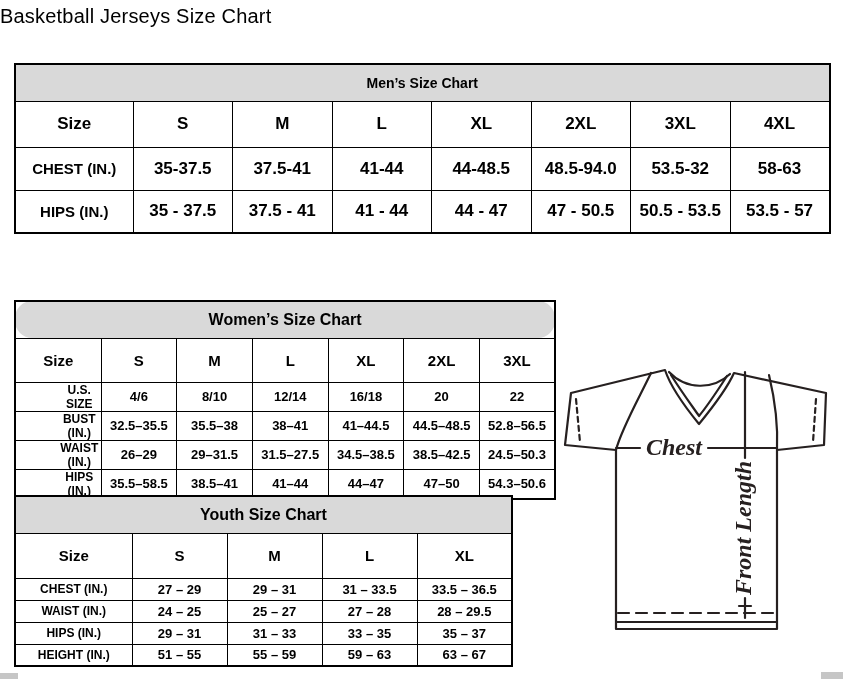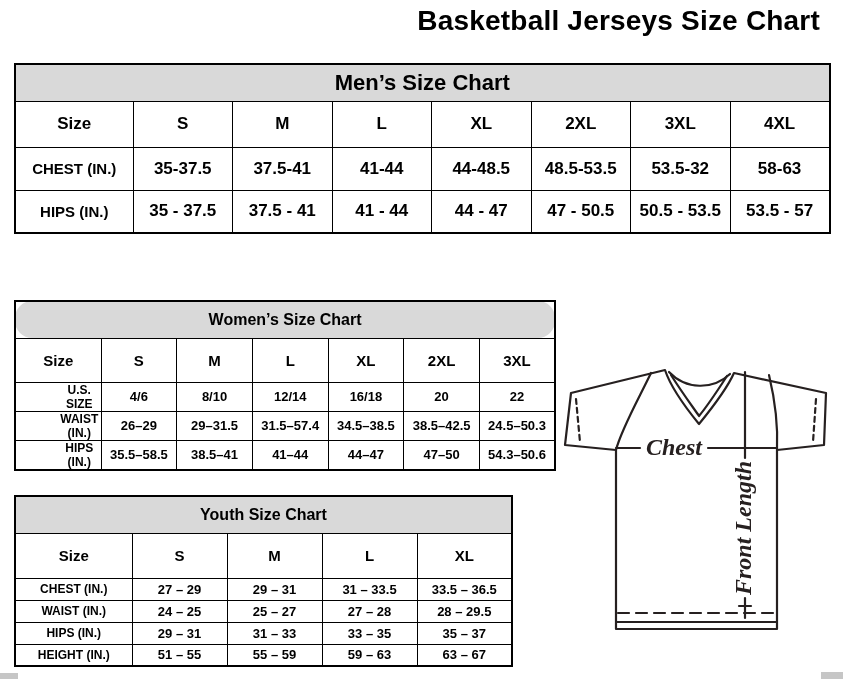--- a/index.html
+++ b/index.html
@@ -1,28 +1,28 @@
 <!DOCTYPE html>
 <html><head>
 <meta charset="utf-8">
 <style>
   html,body{margin:0;padding:0;}
   body{
     width:843px;height:679px;position:relative;background:#ffffff;
     font-family:"Liberation Sans",sans-serif;color:#000000;overflow:hidden;
   }
   .page-title{
-    position:absolute;top:5px;left:0;width:820px;text-align:right;
-    font-size:28px;font-weight:bold;letter-spacing:0.2px;
+    position:absolute;top:5px;left:0;width:820px;text-align:left;
+    font-size:20px;font-weight:normal;letter-spacing:0.2px;
   }
   table{border-collapse:collapse;table-layout:fixed;position:absolute;background:#fff;}
   table, td{border:1px solid #000;}
   table{border-width:2px;}
   td{text-align:center;vertical-align:middle;font-weight:bold;padding:0 2px;overflow:hidden;}
-  .tbl-title td{background:#d9d9d9;font-size:22px;}
+  .tbl-title td{background:#d9d9d9;font-size:14px;}
   .tbl-men{left:14px;top:63px;width:815px;}
   .tbl-men .tbl-title{height:37px;}
   .tbl-men .col-head{height:46px;font-size:17px;}
   .tbl-men .data-row{height:43px;font-size:17px;}
   .tbl-men .row-label{font-size:15px;}
   .tbl-women{left:14px;top:300px;width:540px;}
   .tbl-women .tbl-title td{font-size:16px;border-radius:17px;}
   .tbl-women .tbl-title{height:37px;}
   .tbl-women .col-head{height:44px;font-size:15px;}
   .tbl-women .data-row{height:22px;font-size:13px;}
@@ -71,21 +71,21 @@
     <td>2XL</td>
     <td>3XL</td>
     <td>4XL</td>
   </tr>
   <tr class="data-row">
     <td class="row-label">CHEST (IN.)</td>
     <td>35-37.5</td>
     <td>37.5-41</td>
     <td>41-44</td>
     <td>44-48.5</td>
-    <td>48.5-53.5</td>
+    <td>48.5-94.0</td>
     <td>53.5-32</td>
     <td>58-63</td>
   </tr>
   <tr class="data-row">
     <td class="row-label">HIPS (IN.)</td>
     <td>35 - 37.5</td>
     <td>37.5 - 41</td>
     <td>41 - 44</td>
     <td>44 - 47</td>
     <td>47 - 50.5</td>
@@ -121,24 +121,33 @@
   <tr class="data-row">
     <td class="row-label">U.S. SIZE</td>
     <td>4/6</td>
     <td>8/10</td>
     <td>12/14</td>
     <td>16/18</td>
     <td>20</td>
     <td>22</td>
   </tr>
   <tr class="data-row">
+    <td class="row-label">BUST (IN.)</td>
+    <td>32.5–35.5</td>
+    <td>35.5–38</td>
+    <td>38–41</td>
+    <td>41–44.5</td>
+    <td>44.5–48.5</td>
+    <td>52.8–56.5</td>
+  </tr>
+  <tr class="data-row">
     <td class="row-label">WAIST (IN.)</td>
     <td>26–29</td>
     <td>29–31.5</td>
-    <td>31.5–57.4</td>
+    <td>31.5–27.5</td>
     <td>34.5–38.5</td>
     <td>38.5–42.5</td>
     <td>24.5–50.3</td>
   </tr>
   <tr class="data-row">
     <td class="row-label">HIPS (IN.)</td>
     <td>35.5–58.5</td>
     <td>38.5–41</td>
     <td>41–44</td>
     <td>44–47</td>

